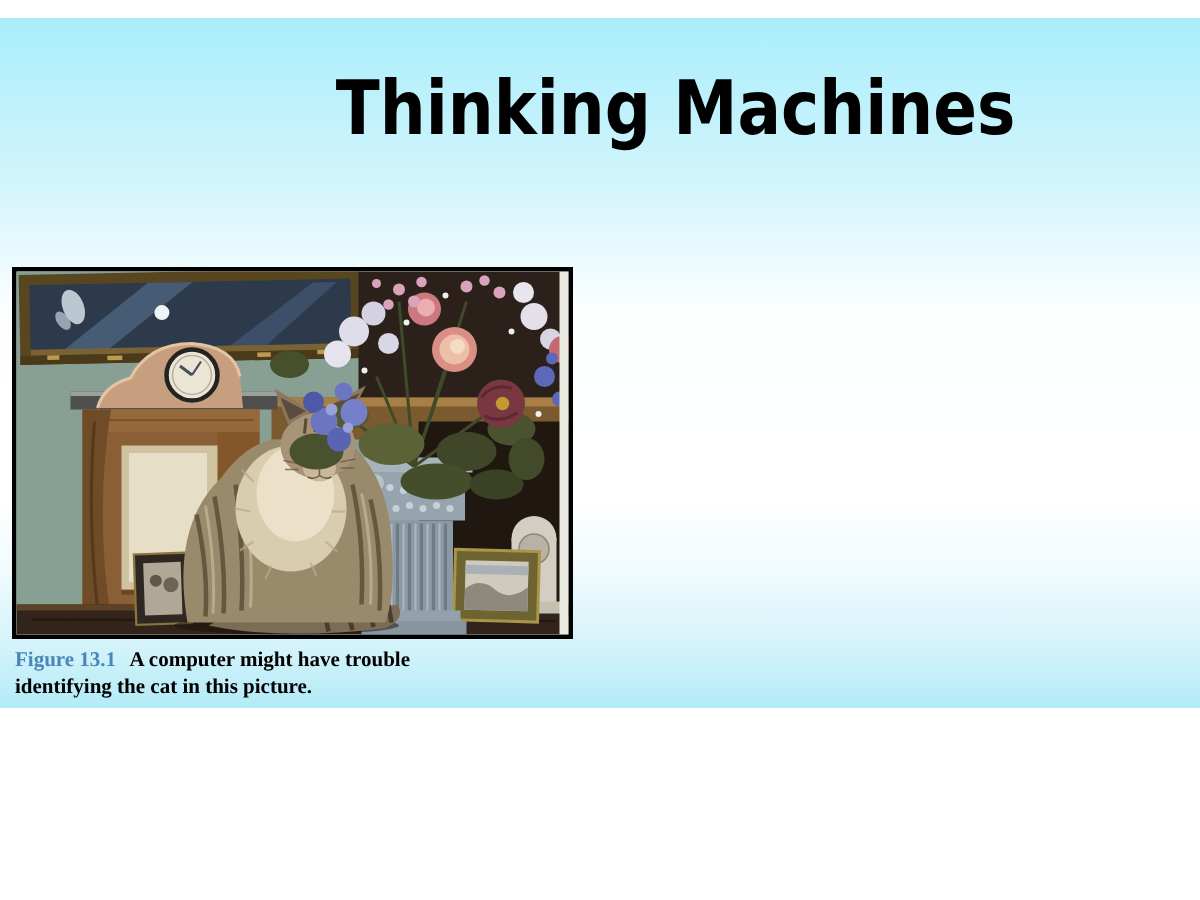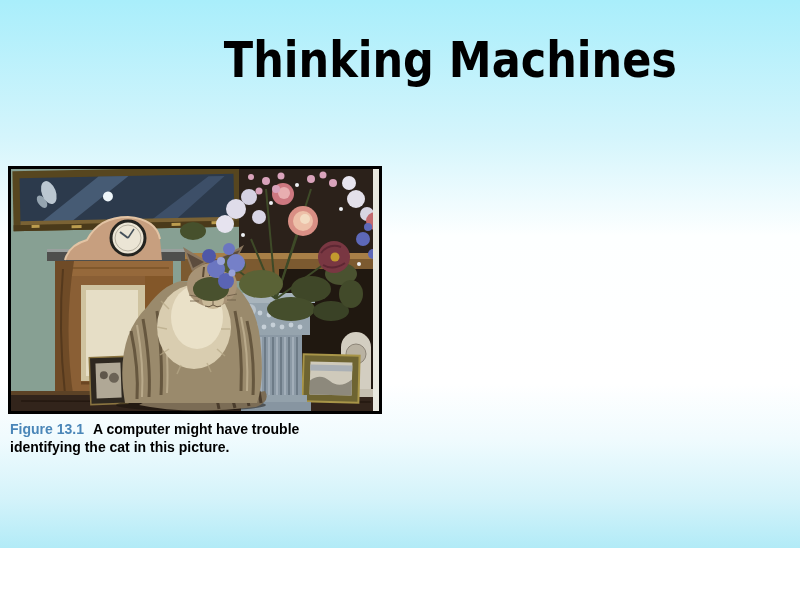--- a/index.html
+++ b/index.html
@@ -4,36 +4,37 @@
 <style>
   :root{
     --accent-blue:#3333cc;
     --figure-label-blue:#4a86b8;
     --footer-gray:#84979f;
     --top-cyan:#a9eefb;
     --bottom-cyan:#b2ebf7;
   }
   html,body{margin:0;padding:0;}
   .slide{
-    position:relative;width:800px;height:548px;overflow:hidden;
+    position:relative;width:800px;height:460px;overflow:hidden;
     background:linear-gradient(180deg,var(--top-cyan) 0%,#d4f5fc 25%,#fdffff 43%,#ffffff 70%,#f0fbfe 80%,#d4f3fa 91%,var(--bottom-cyan) 100%);
     font-family:"DejaVu Sans",sans-serif;
+    margin-top:12px;
   }
   .title{
     position:absolute;top:34px;left:90px;width:720px;text-align:center;
     font-size:50px;line-height:52px;font-weight:700;color:#000;white-space:nowrap;
   }
   .title-inner{display:inline-block;transform:scaleX(.86);transform-origin:50% 50%;}
   .photo{
     position:absolute;left:8px;top:166px;width:374px;height:248px;
     border:3px solid #000;box-sizing:border-box;display:block;
   }
   .caption{
     position:absolute;left:10px;top:420px;width:350px;
-    font-family:Liberation Sans, sans-serif;font-weight:700;
+    font-family:Liberation Serif, serif;font-weight:700;
     font-size:14px;line-height:18px;color:#000;white-space:pre-line;
   }
   .figure-label{color:var(--figure-label-blue);}
   .caption-gap{display:inline-block;width:9px;}
   .bullets{position:absolute;left:403px;top:150px;width:387px;}
   .bullet{display:flex;margin-bottom:17px;}
   .marker{flex:none;border-radius:50%;}
   .marker.sphere{width:10px;height:10px;margin:9px 15px 0 5px;
     background:radial-gradient(circle at 33% 30%,#8cb8ea 0%,#3a6fc4 45%,#103f90 100%);}
   .marker.dot{width:7px;height:7px;margin:12px 16px 0 7px;

